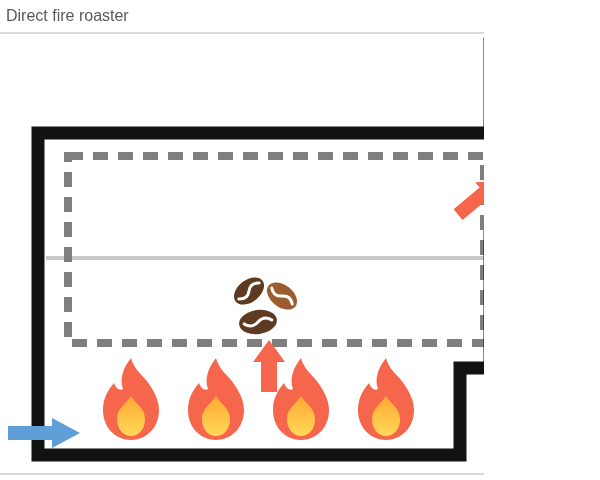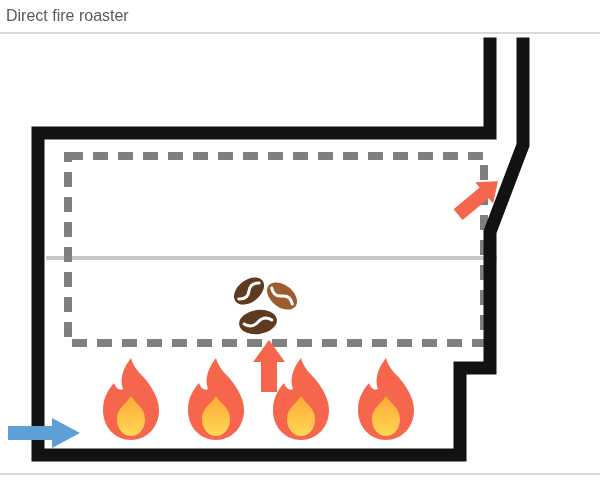--- a/index.html
+++ b/index.html
@@ -3,21 +3,21 @@
 <meta charset="utf-8">
 <style>
   html, body {
     margin: 0;
     padding: 0;
     background: var(--bg, #ffffff);
     font-family: "Liberation Sans", sans-serif;
   }
   .canvas {
     position: relative;
-    width: 600px;
+    width: 484px;
     height: 480px;
     overflow: hidden;
     background: var(--bg, #ffffff);
   }
   .title {
     position: absolute;
     left: 6px;
     top: 7px;
     font-size: 16px;
     color: var(--title-color, #595959);

